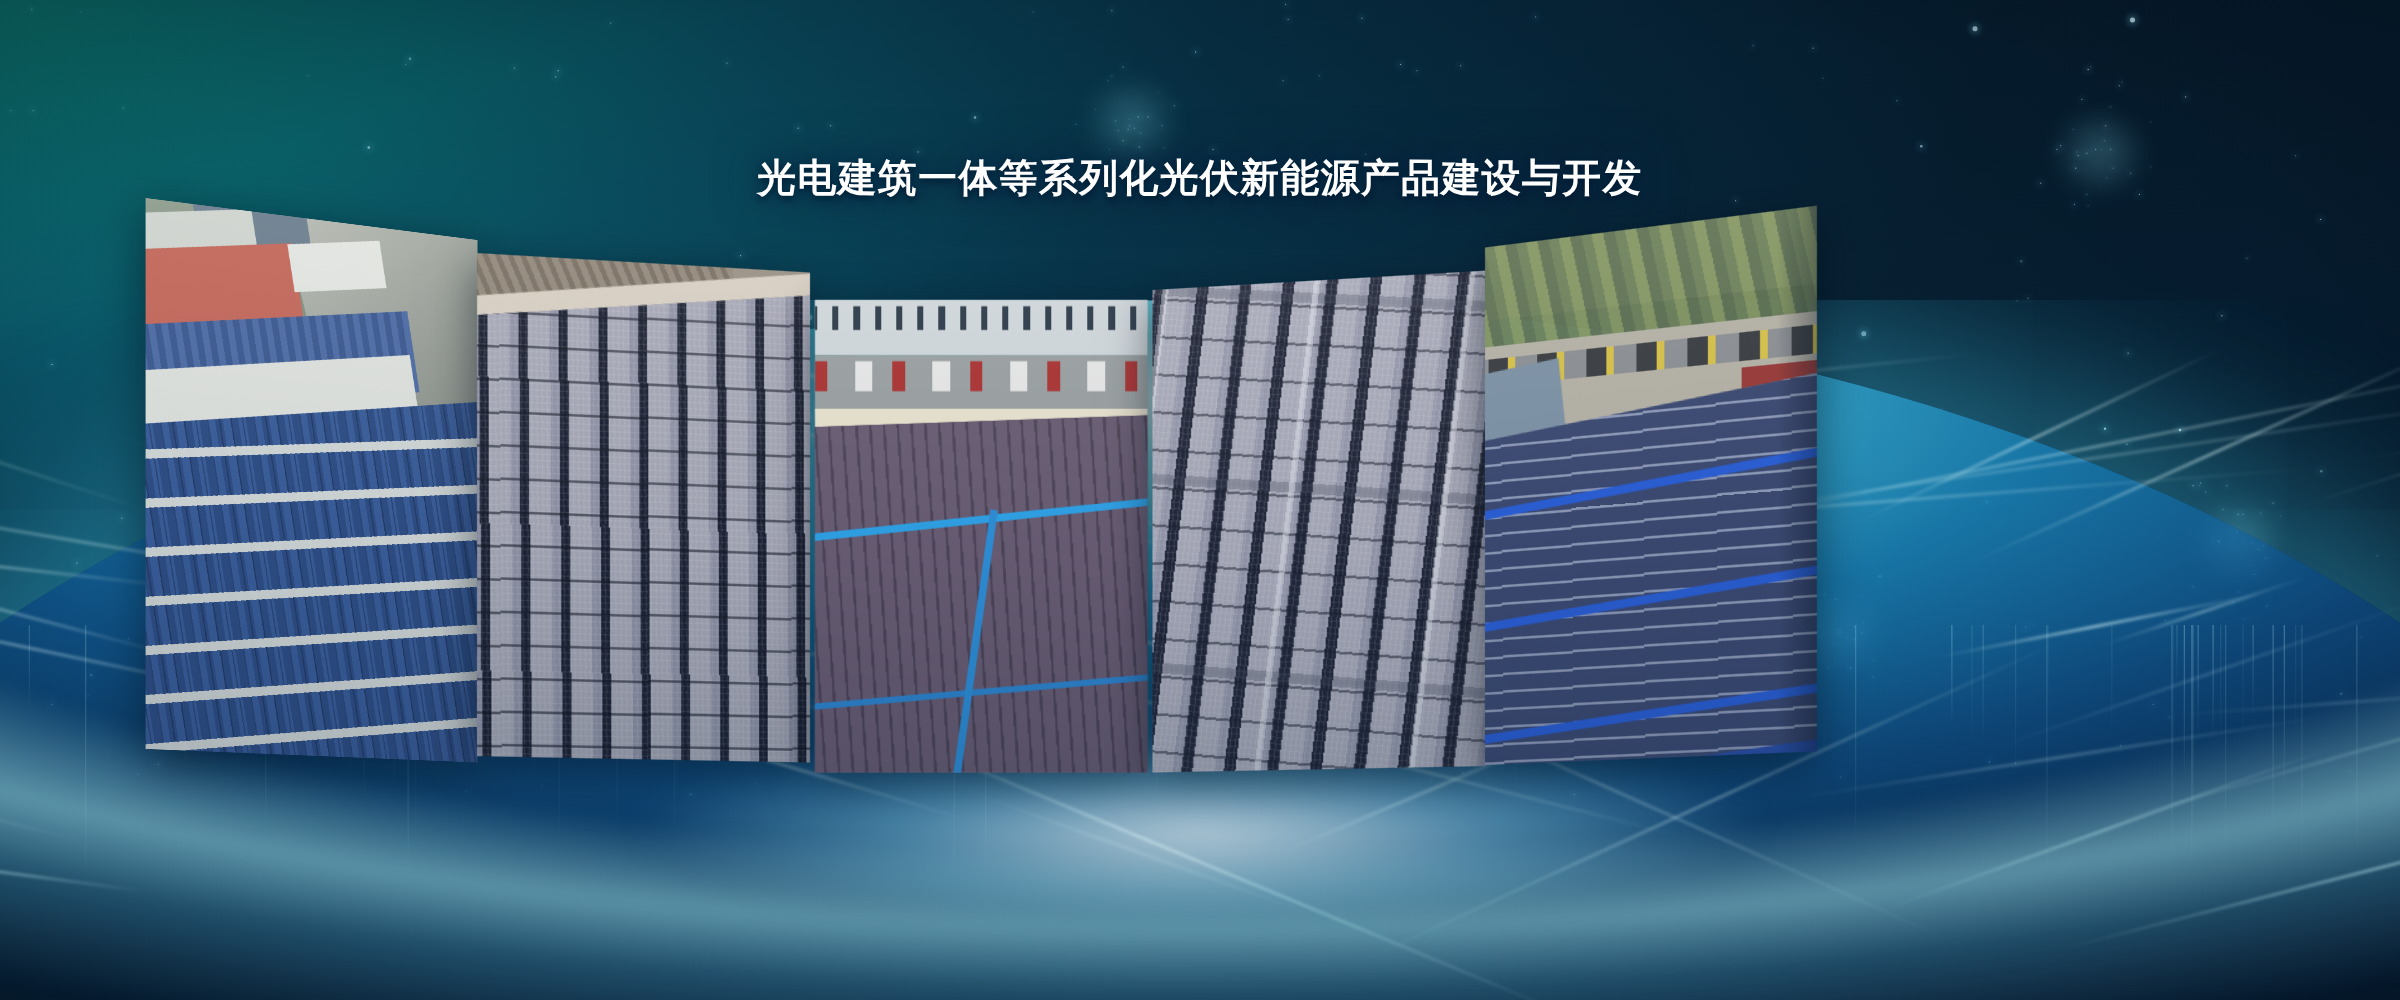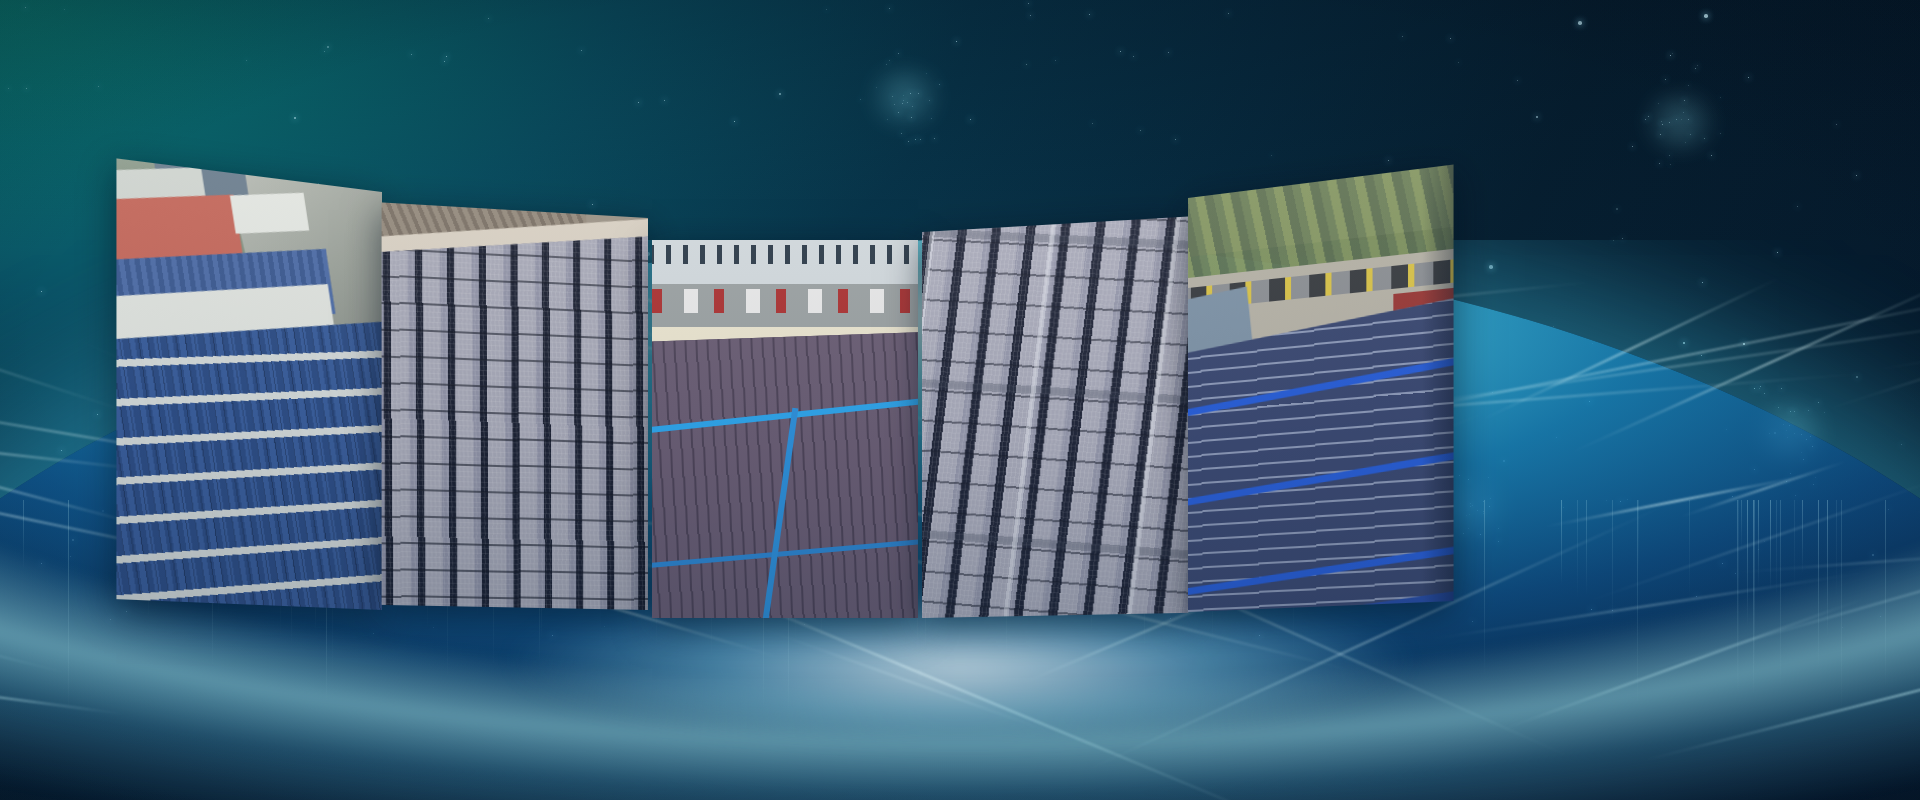--- a/index.html
+++ b/index.html
@@ -526,20 +526,21 @@
       <i style="left:1794px;top:411px;width:1.3px;height:1.3px;opacity:0.46"></i>
       <i style="left:1754px;top:469px;width:1.3px;height:1.3px;opacity:0.65"></i>
       <i style="left:1806px;top:439px;width:1.3px;height:1.3px;opacity:0.59"></i>
       <i style="left:1818px;top:402px;width:1.3px;height:1.3px;opacity:0.54"></i>
       <i style="left:1790px;top:411px;width:1.3px;height:1.3px;opacity:0.56"></i>
       <span class="dust" style="left:1744px;top:402px;width:92px;height:60px;"></span>
     </div>
   <div class="bg-vignette"></div>
 
   <div class="headline">
+    <span class="ln">光电建筑一体等系列化光伏新能源产品建设与开发</span>
   </div>
 
   <div class="globe-top-halo"></div>
   <div class="globe-wrap">
     <div class="globe">
       <div class="globe-streaks" id="streaks">
           <b style="left:2248px;top:242px;width:216px;opacity:0.45;transform:rotate(-16.6deg)"></b>
           <b style="left:1606px;top:125px;width:825px;opacity:0.33;transform:rotate(-8.2deg)"></b>
           <b style="left:677px;top:90px;width:765px;opacity:0.68;transform:rotate(23.6deg)"></b>
           <b style="left:1907px;top:298px;width:400px;opacity:0.22;transform:rotate(-19.2deg)"></b>

